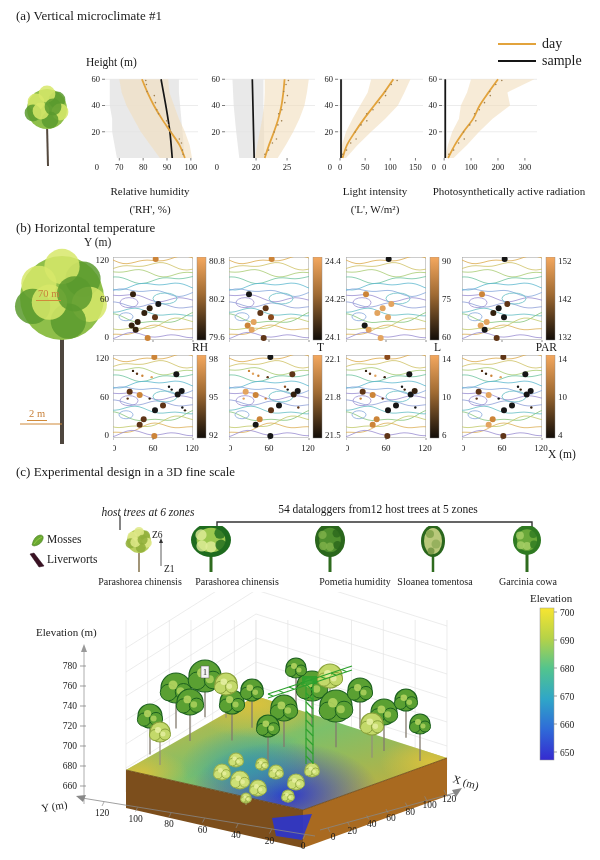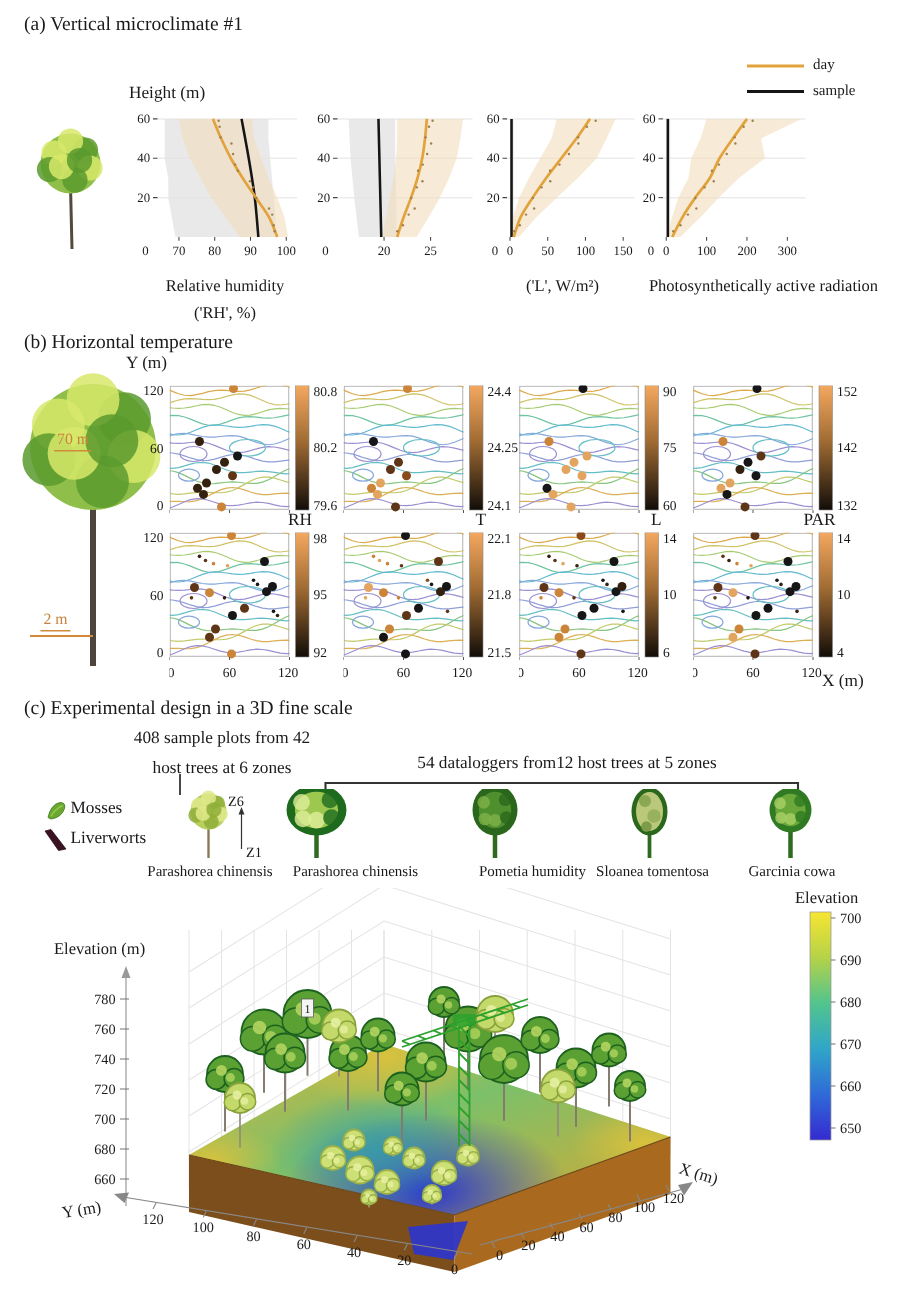--- a/index.html
+++ b/index.html
@@ -1,21 +1,21 @@
 <!DOCTYPE html>
 <html><head>
 <meta charset="utf-8">
 <style>
   html,body{margin:0;padding:0;background:#ffffff;}
   #fig{position:relative;width:600px;height:860px;background:#fff;overflow:hidden;
        font-family:"Liberation Serif","DejaVu Serif",serif;color:#1a1a1a;}
   .abs{position:absolute;}
   .ptitle{font-size:13px;}
   .cap{font-size:11px;text-align:center;line-height:18px;}
-  .lg-label{font-size:10px;}
+  .lg-label{font-size:14px;}
   .axlab{font-size:11.5px;}
   .ytick{font-size:9px;text-align:right;}
   .rowlab{font-size:11.5px;text-align:right;}
   .scale-lab{font-size:10.5px;color:#c8823c;border-bottom:1px solid #d08a3a;padding:0 2px 1px 2px;}
   .ctext{font-size:11.5px;}
   .zlab{font-size:9.5px;}
   .species{font-size:10px;text-align:center;}
   svg{display:block;}
 </style>
 </head>
@@ -198,20 +198,21 @@
       <line x1="104.88951841359773" y1="88" x2="104.88951841359773" y2="90.5" stroke="#444" stroke-width="0.7"></line>
       <text x="104.88951841359773" y="100" font-size="8.5" text-anchor="middle" fill="#1a1a1a" font-family="&quot;Liberation Serif&quot;,&quot;DejaVu Serif&quot;,serif">300</text>
       <text x="16" y="100" font-size="8.5" text-anchor="end" fill="#1a1a1a" font-family="&quot;Liberation Serif&quot;,&quot;DejaVu Serif&quot;,serif">0</text>
     </svg>
 
   <div class="abs cap" style="left:75px;top:182px;width:150px;">
     <div>Relative humidity</div>
       <div>('RH', %)</div>
     </div>
   <div class="abs cap" style="left:300px;top:182px;width:150px;">
+    <div>Light intensity</div>
       <div>('L', W/m²)</div>
     </div>
   <div class="abs cap" style="left:418px;top:182px;width:182px;">
     <div>Photosynthetically active radiation</div>
     </div>
 
   <div class="abs ptitle" style="left:16px;top:220px;">(b) Horizontal temperature</div>
   <div class="abs axlab" style="left:84px;top:236px;">Y (m)</div>
 
   <svg id="tree-b" class="abs" style="left:4px;top:246px;" width="112" height="202">
@@ -669,22 +670,21 @@
     </div>
 
   <span class="abs rowlab" style="left:168px;top:341px;width:40px;">RH</span>
   <span class="abs rowlab" style="left:284px;top:341px;width:40px;">T</span>
   <span class="abs rowlab" style="left:401px;top:341px;width:40px;">L</span>
   <span class="abs rowlab" style="left:517px;top:341px;width:40px;">PAR</span>
 
   <span class="abs axlab" style="left:548px;top:448px;">X (m)</span>
 
   <div class="abs ptitle" style="left:16px;top:464px;">(c) Experimental design in a 3D fine scale</div>
-  <div class="abs ctext" style="left:58px;top:486px;width:180px;text-align:center;">408 sample plots from 42</div>
-  <div class="abs ctext" style="left:58px;top:506px;width:180px;text-align:center;">host trees at 6 zones</div>
+  <div class="abs ctext" style="left:58px;top:506px;width:180px;text-align:center;font-style:italic;">host trees at 6 zones</div>
   <div class="abs ctext" style="left:248px;top:503px;width:260px;text-align:center;">54 dataloggers from12 host trees at 5 zones</div>
 
   <svg id="c-lines" class="abs" style="left:0;top:514px;" width="600" height="26">
       <line x1="120" y1="2" x2="120" y2="16" stroke="#333" stroke-width="1.2"></line>
       <path d="M217,20 L217,8 L532,8 L532,20" fill="none" stroke="#333" stroke-width="1.4"></path>
     </svg>
 
   <svg id="moss-icon" class="abs" style="left:30px;top:533px;" width="16" height="14">
       <path d="M2,12 Q4,3 10,2 Q14,2 13,6 Q11,12 4,13 Z" fill="#6aa832" stroke="#4a7d22" stroke-width="0.6"></path>
       <path d="M4,11 Q7,6 12,4" fill="none" stroke="#8fc843" stroke-width="1"></path>

